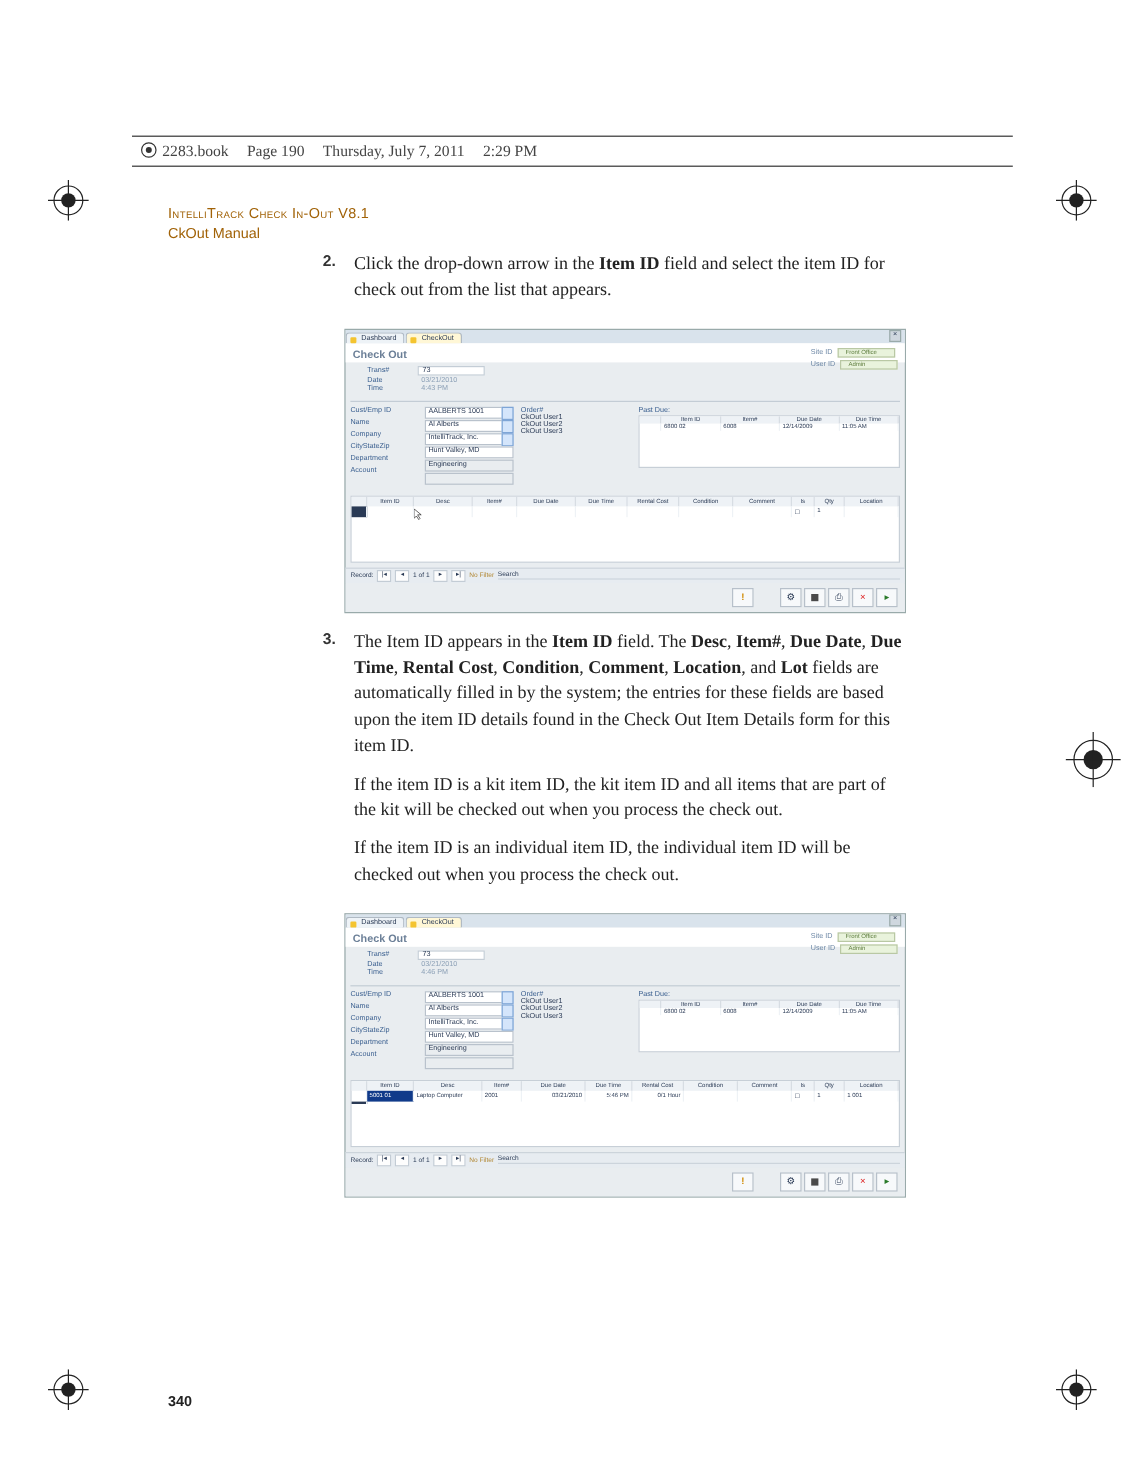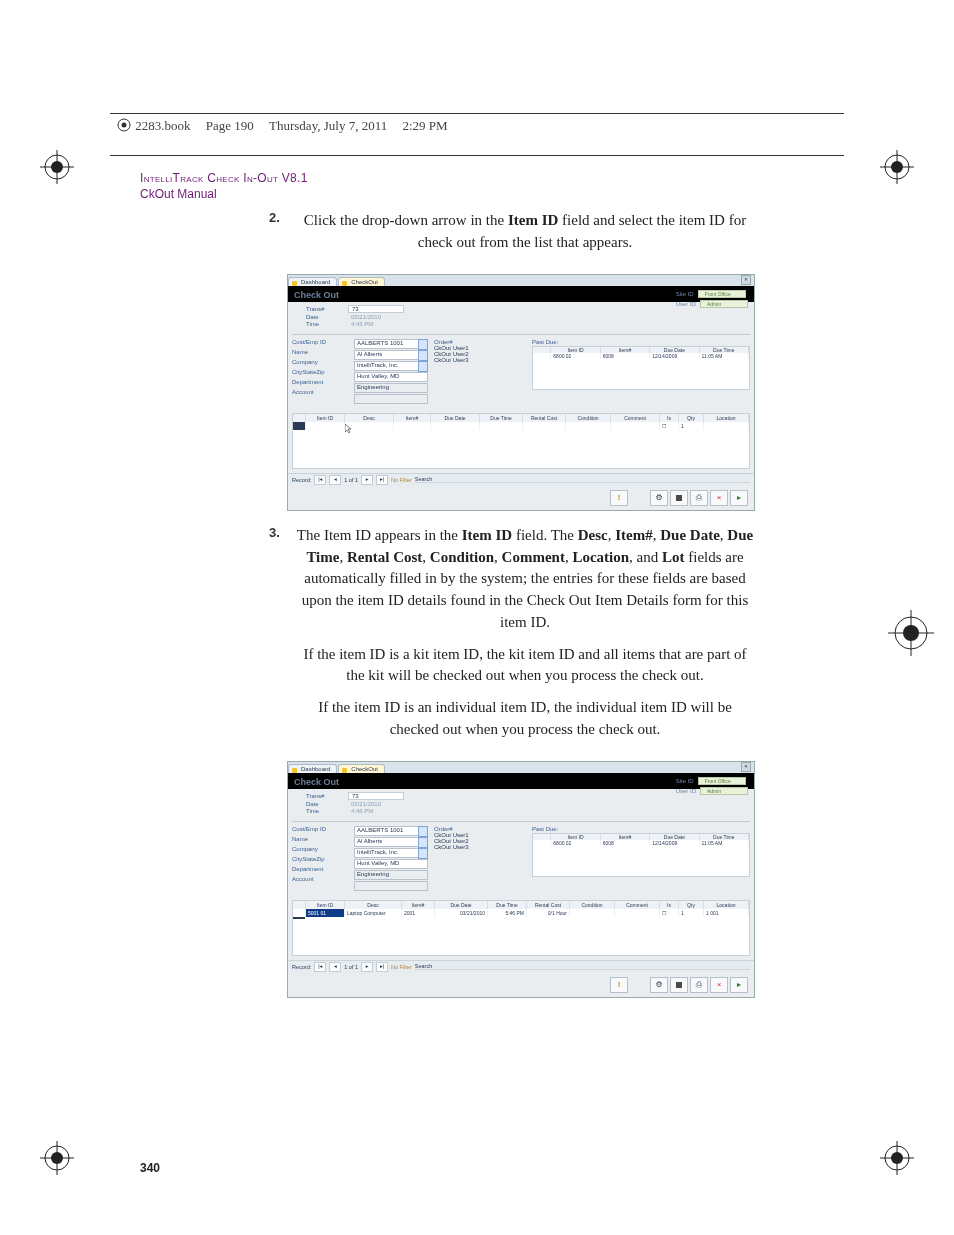--- a/index.html
+++ b/index.html
@@ -14,30 +14,30 @@
     height: 1235px;
     position: relative;
     box-sizing: border-box;
     padding: 110px 90px 60px 140px;
   }
   .top-bar {
     position: absolute;
     top: 113px; left: 110px; right: 110px;
     border-top: 1px solid #333;
     border-bottom: 1px solid #333;
-    padding: 3px 6px 21px 6px;
+    padding: 3px 6px 4px 6px;
     font-size: 13px;
     color: #444;
   }
   .top-bar .sep { margin: 0 6px; }
   .reg-marks svg { position: absolute; }
   .running-head {
     font-family: Arial, Helvetica, sans-serif;
     font-size: 12px;
-    color: #701a75;
+    color: #a16207;
     line-height: 1.35;
     margin-top: 60px;
     margin-bottom: 8px;
   }
   .running-head .small-caps { font-variant: small-caps; letter-spacing: .3px; }
   .body-col {
     margin-left: 155px;
   }
   ol.steps { list-style: none; padding: 0; margin: 0; }
   ol.steps > li { margin-bottom: 10px; }
@@ -48,21 +48,20 @@
     font-weight: bold;
     font-size: 13px;
     color: #333;
     vertical-align: top;
   }
   .step-text {
     font-size: 15px; line-height: 1.45;
     display: inline-block;
     width: 460px;
     vertical-align: top;
-    text-align: center;
   }
   .step-text p { margin: 0 0 10px 0; }
   b { font-weight: bold; }
 
   .page-num {
     position: absolute;
     bottom: 60px; left: 140px;
     font-family: Arial, Helvetica, sans-serif;
     font-weight: bold;
     font-size: 12px;
@@ -95,21 +94,21 @@
   .tab.active { background: #fff7d6; }
   .tab::before{
     content:""; position:absolute; left:3px; top:3px; width:5px;height:5px;
     background:#f4c430; border-radius:1px;
   }
   .tab-close{
     position:absolute; right:3px; top:0; width:8px; height:8px;
     background:#cfd7df; border:1px solid #9aa; font-size:6px; line-height:6px;
     text-align:center;
   }
-  .title-bar { background:#000000; font-size:9px; color:#6b7f97; padding:4px 6px 2px 6px; font-weight:bold; }
+  .title-bar { background:#ffffff; font-size:9px; color:#6b7f97; padding:4px 6px 2px 6px; font-weight:bold; }
   .site-user { position:absolute; right:6px; top:15px; font-size:6px; color:#6e88a6;}
   .site-user .row{ display:flex; align-items:center; gap:4px; margin-bottom:2px;}
   .site-user .pill{ background:#e9f3dc; border:1px solid #b9c8a4; padding:0 6px; font-size:5px; color:#5a7a3a; min-width:34px;}
   .hdr-block { padding: 2px 8px 6px 18px; }
   .hdr-row { display:flex; align-items:center; margin:1px 0; }
   .hdr-label { color:#3a5f8f; width:42px; }
   .hdr-val   { background:#fff; border:1px solid #c4cdd6; padding:0 3px; min-width:48px; color:#2a3a55;}
   .hdr-val.readonly{ background:transparent; border:none; color:#8da1b7;}
   .sep-line{ border-top:1px solid #c3ccd5; margin:0 4px; }
   .mid { display:flex; padding:4px 4px 4px 4px; gap:6px;}

